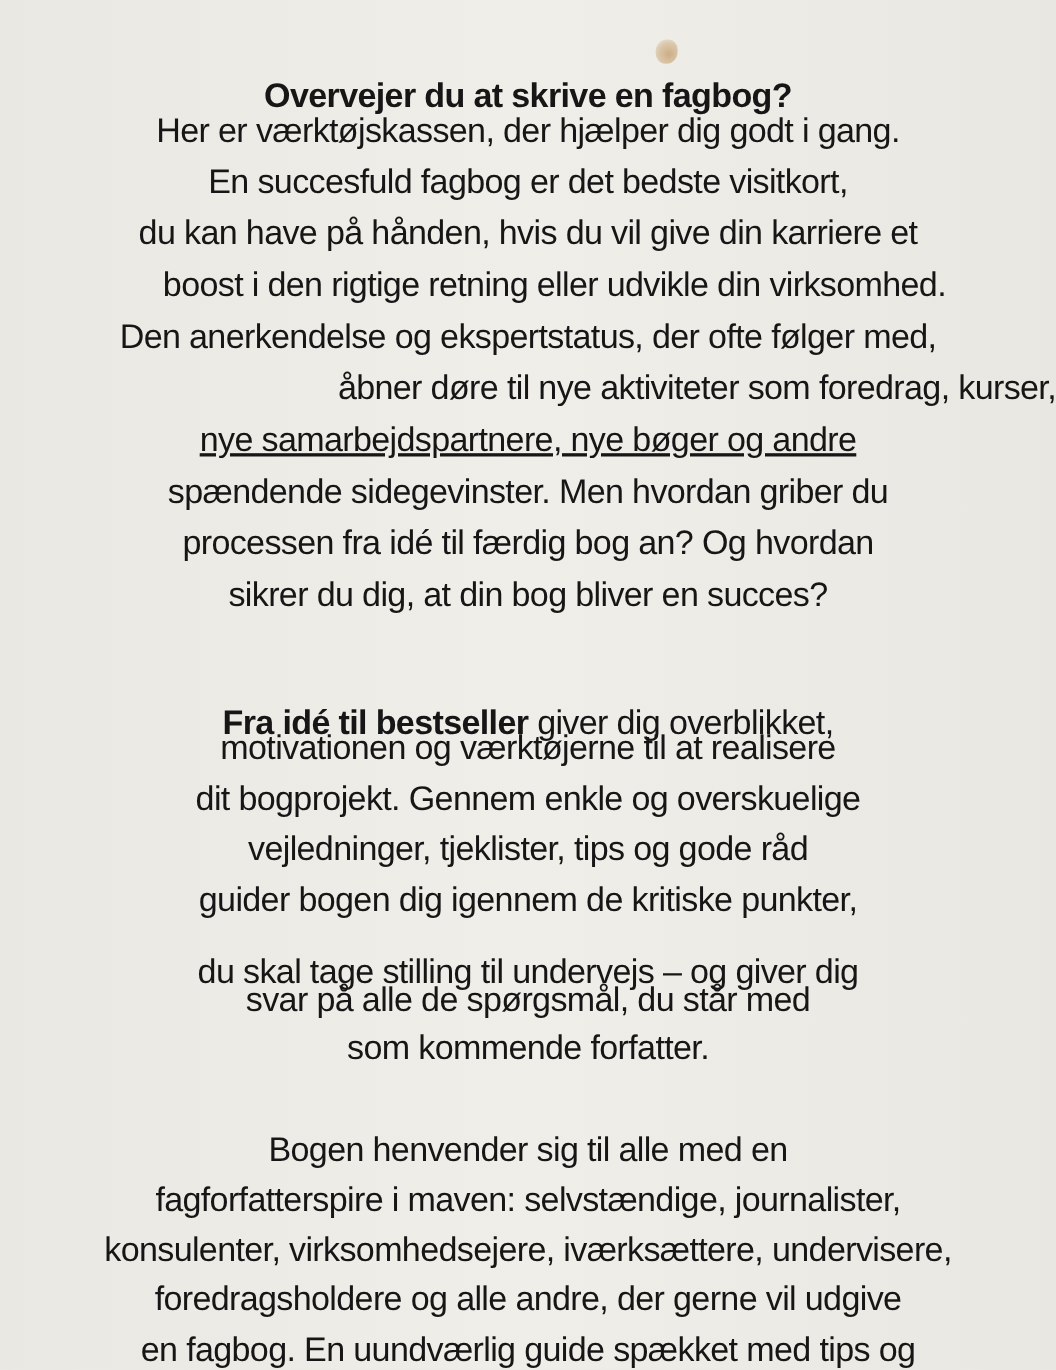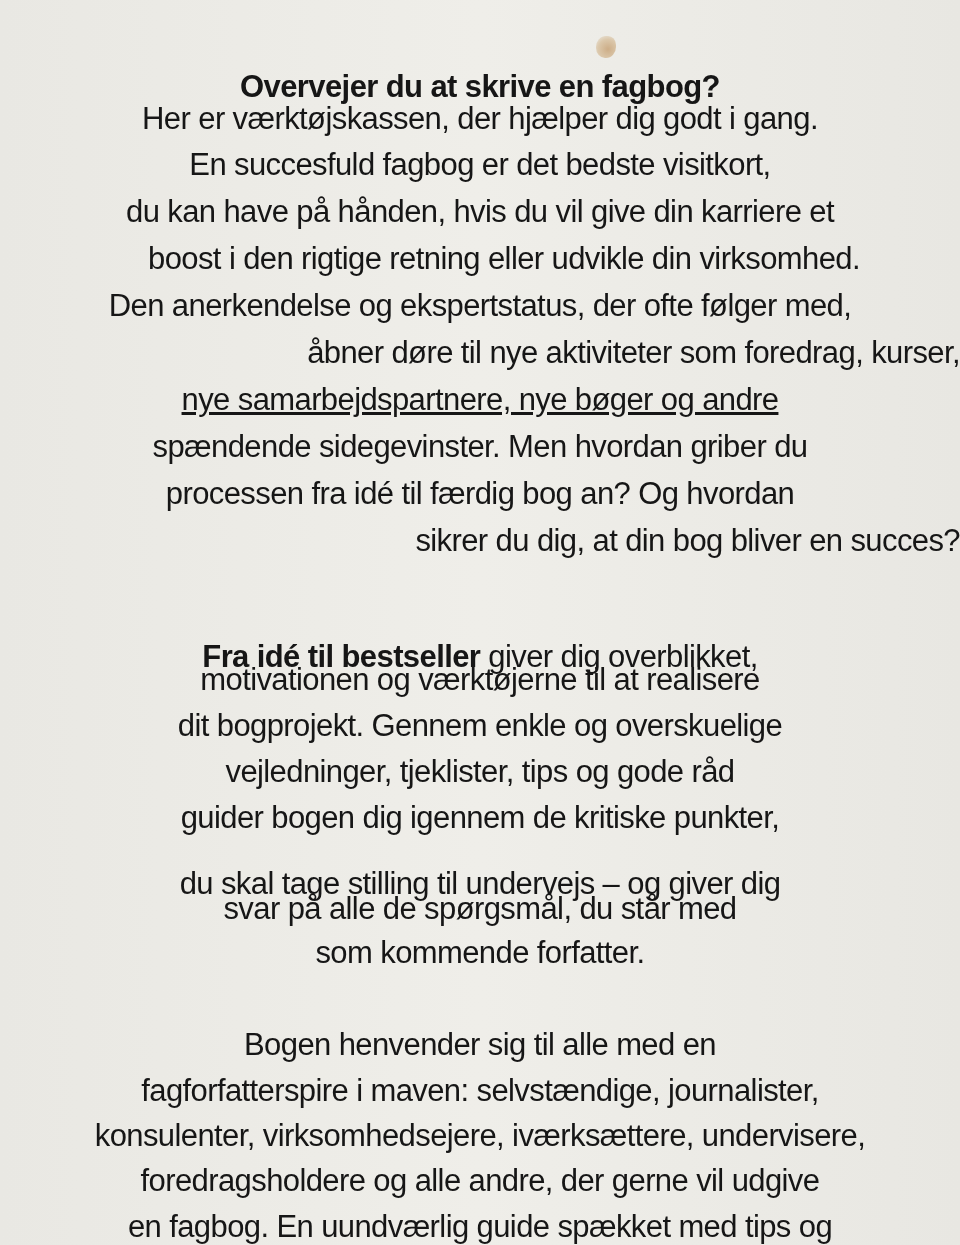--- a/index.html
+++ b/index.html
@@ -59,21 +59,21 @@
     <div class="line bold" style="top:64px;">Overvejer du at skrive en fagbog?</div>
     <div class="line" style="top:96px;text-align:center;">Her er værktøjskassen, der hjælper dig godt i gang.</div>
     <div class="line" style="top:142px;">En succesfuld fagbog er det bedste visitkort,</div>
     <div class="line" style="top:189px;">du kan have på hånden, hvis du vil give din karriere et</div>
     <div class="line" style="top:236px;padding-left:24px;">boost i den rigtige retning eller udvikle din virksomhed.</div>
     <div class="line" style="top:283px;">Den anerkendelse og ekspertstatus, der ofte følger med,</div>
     <div class="line" style="top:330px;text-align:right;">åbner døre til nye aktiviteter som foredrag, kurser,</div>
     <div class="line" style="top:377px;text-decoration:underline;">nye samarbejdspartnere, nye bøger og andre</div>
     <div class="line" style="top:424px;">spændende sidegevinster. Men hvordan griber du</div>
     <div class="line" style="top:471px;">processen fra idé til færdig bog an? Og hvordan</div>
-    <div class="line" style="top:518px;text-align:right;">sikrer du dig, at din bog bliver en succes?</div>
+    <div class="line" style="top:518px;">sikrer du dig, at din bog bliver en succes?</div>
   </div>
 
   <div>
     <div class="line" style="top:611px;margin-top:23px;"><span class="bold">Fra idé til bestseller</span><span> giver dig overblikket,</span></div>
     <div class="line" style="top:657px;">motivationen og værktøjerne til at realisere</div>
     <div class="line" style="top:703px;">dit bogprojekt. Gennem enkle og overskuelige</div>
     <div class="line" style="top:749px;">vejledninger, tjeklister, tips og gode råd</div>
     <div class="line" style="top:795px;">guider bogen dig igennem de kritiske punkter,</div>
     <div class="line" style="top:841px;margin-top:20px;">du skal tage stilling til undervejs – og giver dig</div>
     <div class="line" style="top:886px;">svar på alle de spørgsmål, du står med</div>

